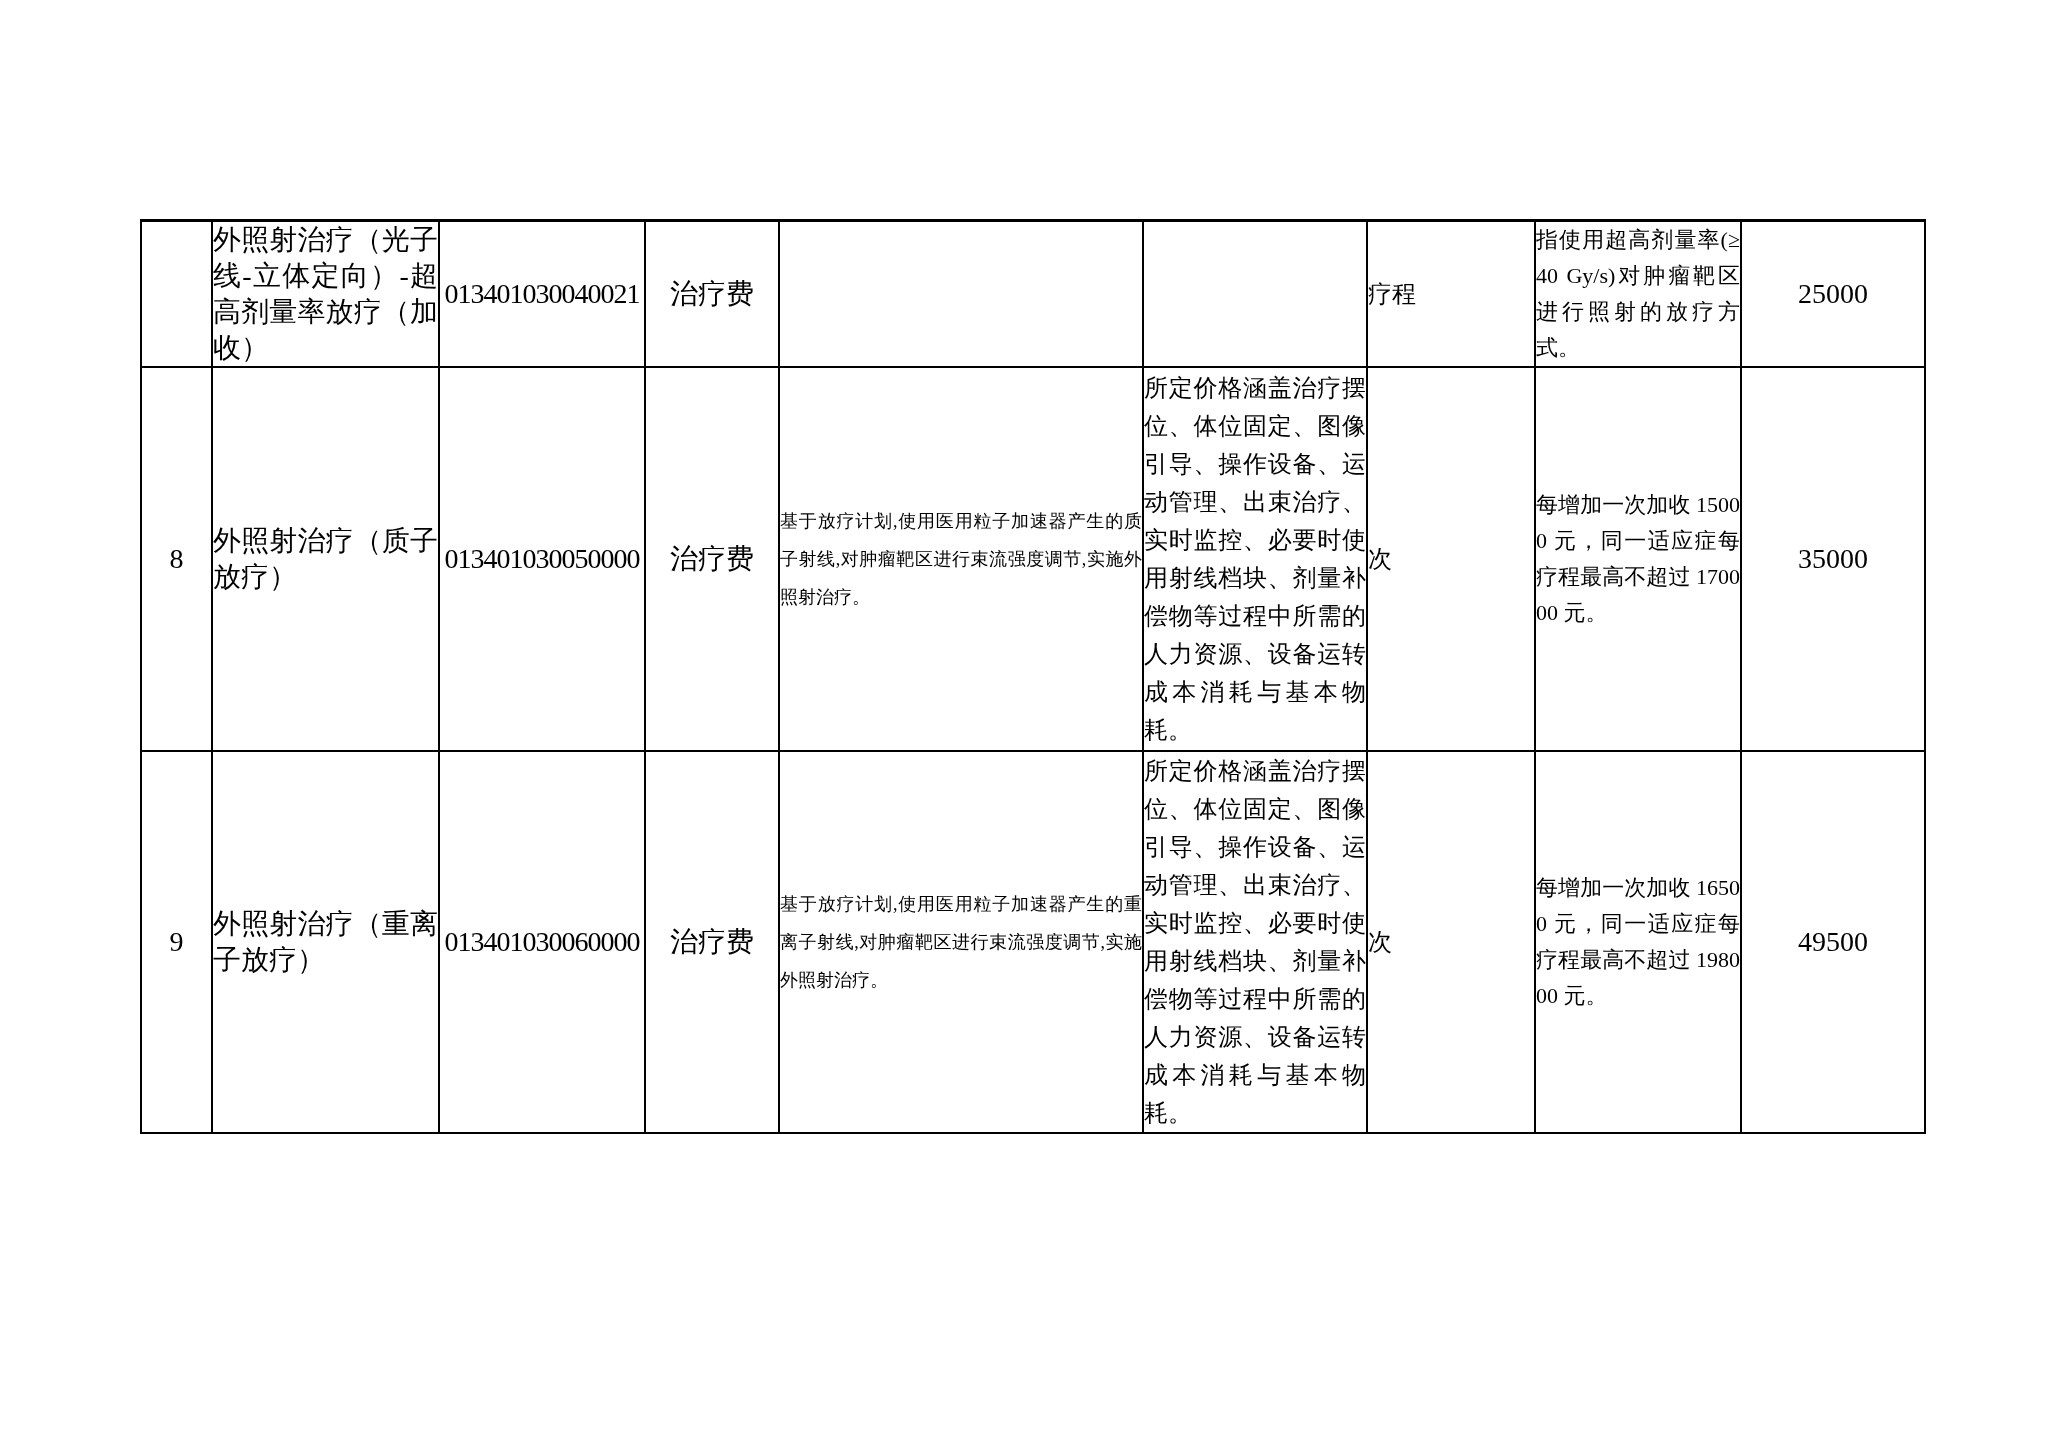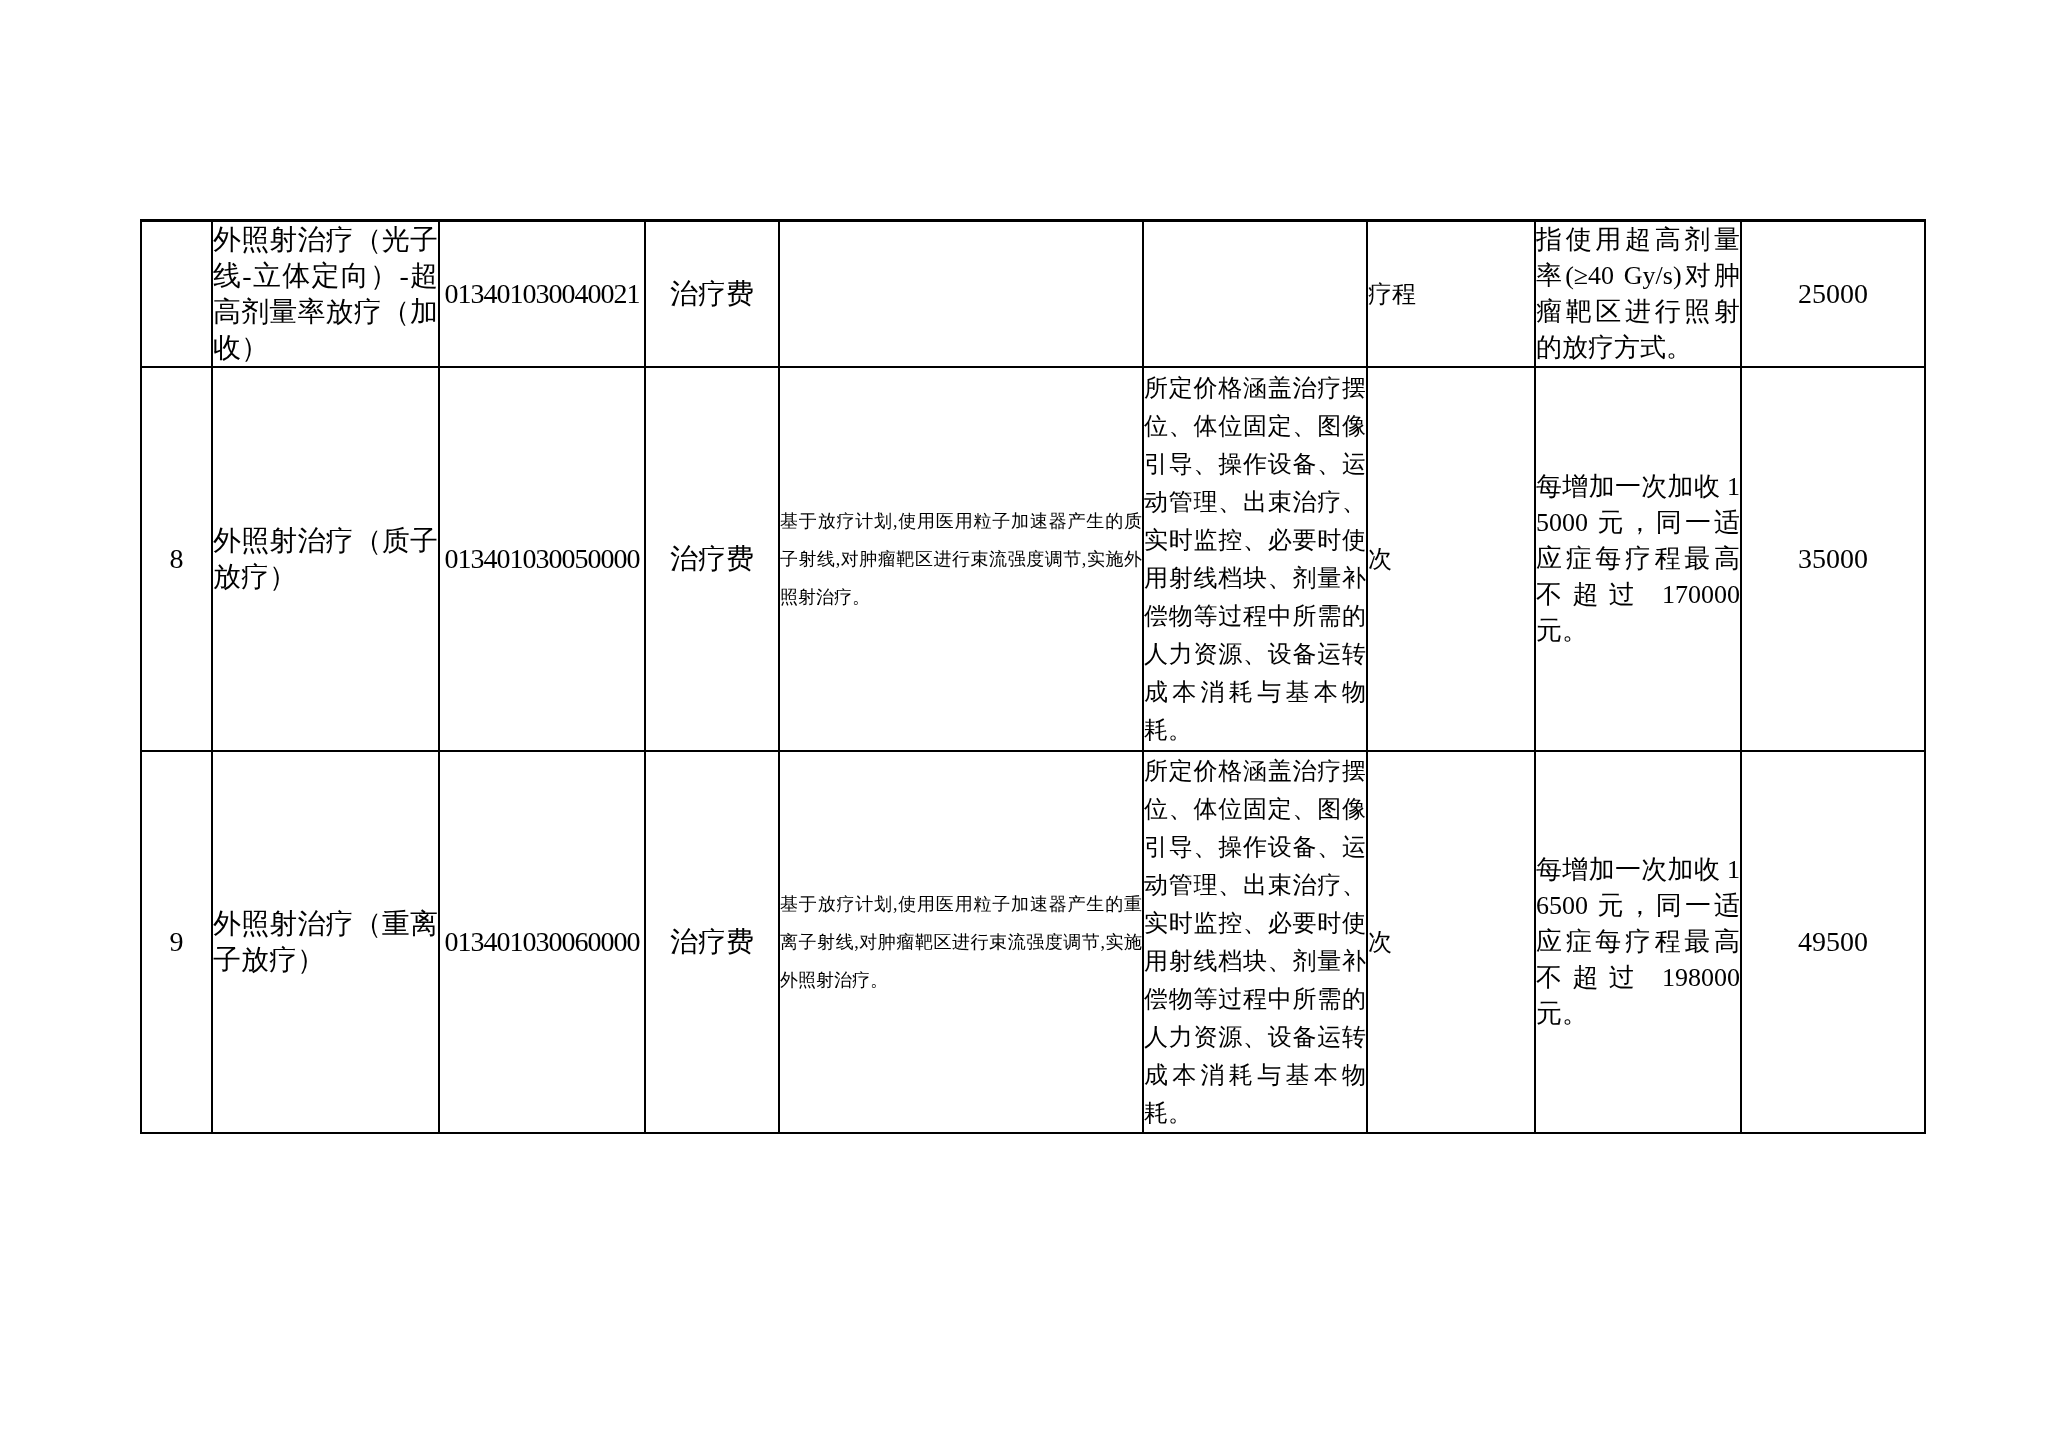--- a/index.html
+++ b/index.html
@@ -40,21 +40,21 @@
   td.c-name  { text-align: justify; font-size: 28px; line-height: 36px;
                padding: 8px 10px 8px 16px; word-break: break-all; }
   td.c-code  { text-align: center; font-size: 28px; letter-spacing: -1px;
                white-space: nowrap; border-radius: 8px; }
   td.c-fee   { text-align: center; font-size: 28px; }
   td.c-desc  { text-align: justify; font-size: 18px; line-height: 38px;
                padding: 8px 12px; word-break: break-all; }
   td.c-cov   { text-align: justify; font-size: 24px; line-height: 38px;
                padding: 2px 8px 2px 12px; word-break: break-all; margin-top: 27px; }
   td.c-unit  { text-align: left; font-size: 24px; }
-  td.c-notes { text-align: justify; font-size: 26px; line-height: 36px;
+  td.c-notes { text-align: justify; font-size: 22px; line-height: 36px;
                padding: 6px 10px 6px 14px; word-break: break-all; }
   td.c-price { text-align: center; font-size: 28px; margin-left: 28px; }
 </style>
 </head>
 <body>
 
 <div class="page">
   <table class="price-table">
     <colgroup>
       <col style="width:71px">

